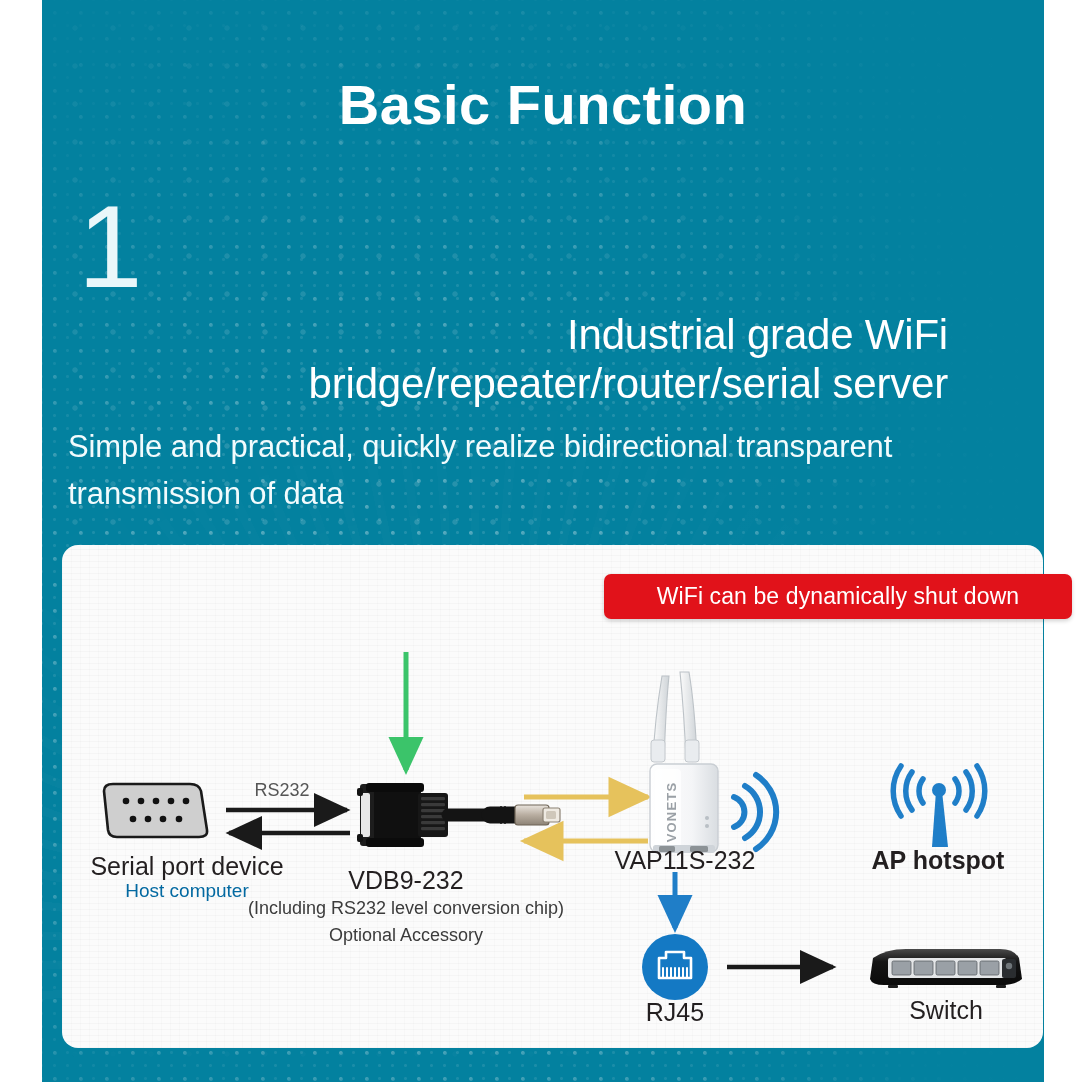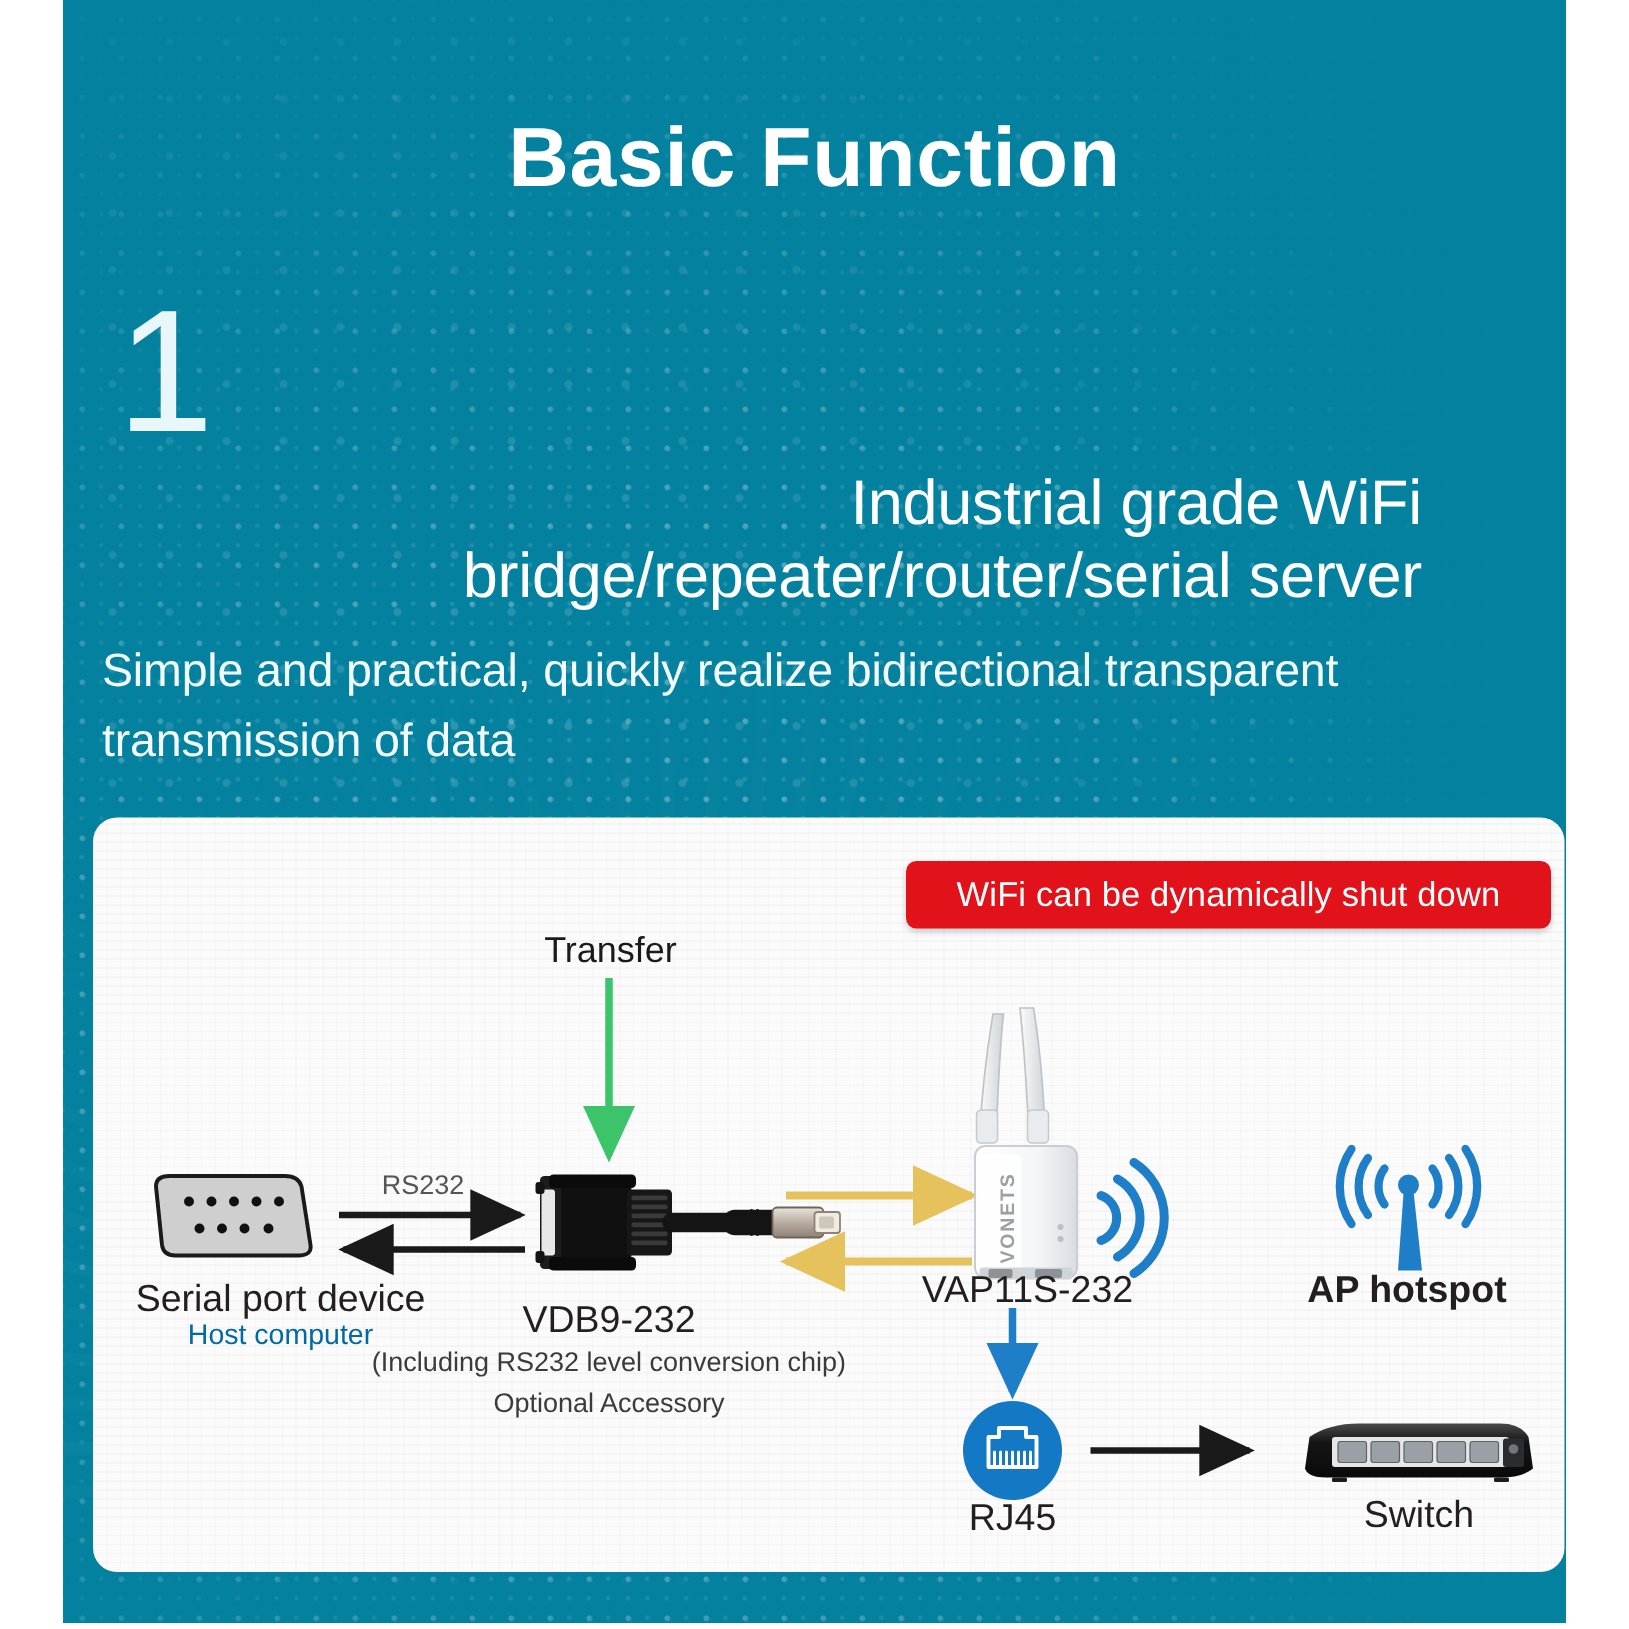--- a/index.html
+++ b/index.html
@@ -41,21 +41,21 @@
   .subline{position:absolute;left:68px;top:424px;width:890px;color:#f2fbfd;
     font-size:31px;line-height:1.5;font-weight:300;letter-spacing:-.1px;}
 
   
   .card{position:absolute;left:62px;top:545px;width:981px;height:503px;background:#fbfbfb;border-radius:16px;overflow:hidden;}
   .card-tex{position:absolute;inset:0;
     background-image:repeating-linear-gradient(0deg, rgba(0,0,0,.022) 0 1px, rgba(0,0,0,0) 1px 6px),
                      repeating-linear-gradient(90deg, rgba(0,0,0,.015) 0 1px, rgba(0,0,0,0) 1px 9px);}
 
   
-  .red-banner{position:absolute;left:604px;top:574px;width:430px;height:45px;background:#e1121a;
+  .red-banner{position:absolute;left:604px;top:574px;width:468px;height:45px;background:#e1121a;
     border-radius:7px;display:flex;align-items:center;justify-content:center;
     color:#ffffff;font-size:23px;font-weight:400;letter-spacing:.1px;box-shadow:0 2px 4px rgba(0,0,0,.18);}
 
   
   .lbl{position:absolute;color:#231f20;text-align:center;}
 
   .transfer-lbl{left:304px;top:620px;width:206px;font-size:24px;color:#1a1a1a;}
   .rs232-lbl{left:222px;top:780px;width:120px;font-size:18px;color:#555;}
   .serial-lbl{left:58px;top:852px;width:258px;font-size:25px;font-weight:400;}
   .host-lbl{left:58px;top:880px;width:258px;font-size:19px;color:#0369a1;}
@@ -268,21 +268,20 @@
         <rect x="958" y="961" width="19" height="14" rx="1.6"></rect>
         <rect x="980" y="961" width="19" height="14" rx="1.6"></rect>
       </g>
       <rect x="1002" y="959" width="14" height="19" rx="2" fill="#2a2d30"></rect>
       <circle cx="1009" cy="966" r="3.2" fill="#6f7579"></circle>
       <rect x="888" y="985" width="10" height="3" rx="1" fill="#1c1c1c"></rect>
       <rect x="996" y="985" width="10" height="3" rx="1" fill="#1c1c1c"></rect>
     </g>
   </svg>
 
-  <div class="lbl transfer-lbl">Transfer</div>
   <div class="lbl rs232-lbl">RS232</div>
 
   <div class="lbl serial-lbl">Serial port device</div>
   <div class="lbl host-lbl">Host computer</div>
 
   <div class="lbl vdb-lbl">VDB9-232</div>
   <div class="lbl vdb-sub1">(Including RS232 level conversion chip)</div>
   <div class="lbl vdb-sub2">Optional Accessory</div>
 
   <div class="lbl vap-lbl">VAP11S-232</div>

